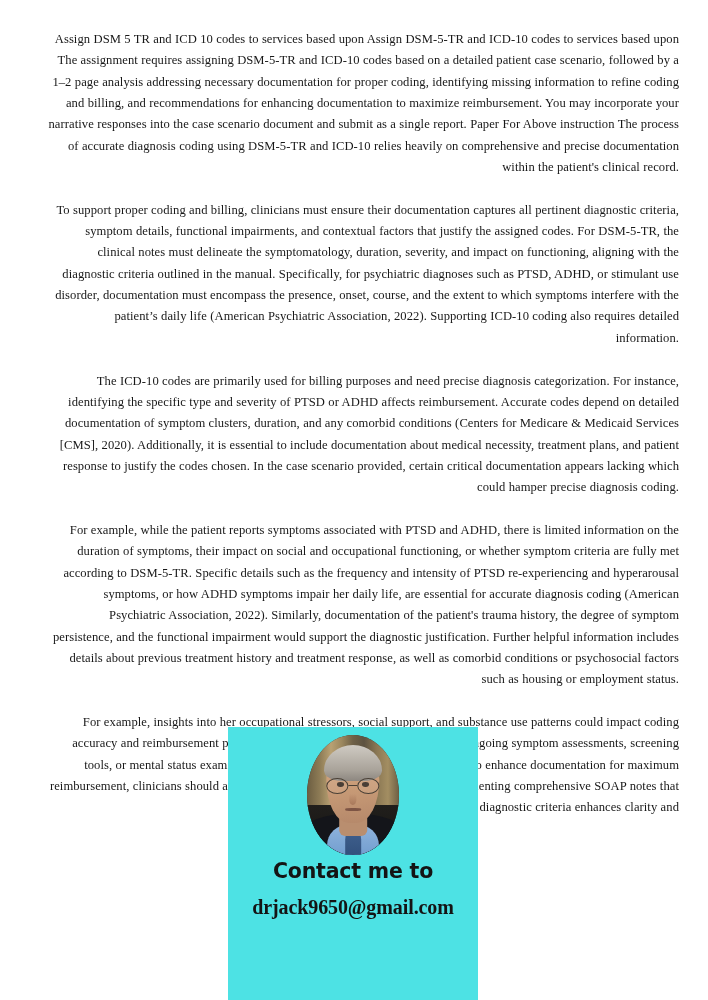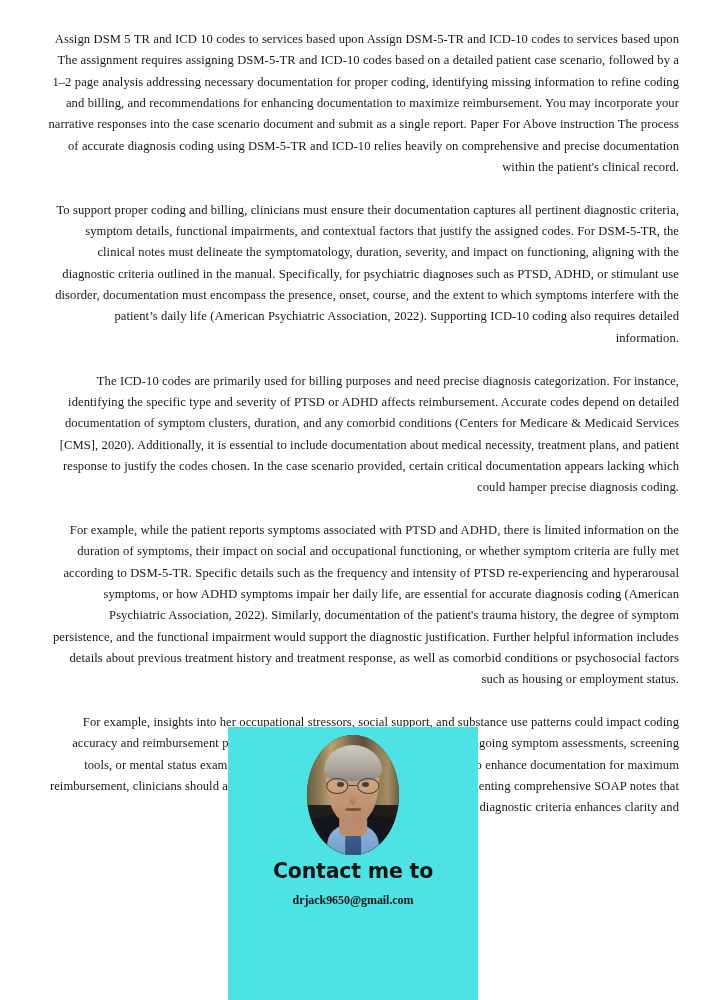--- a/index.html
+++ b/index.html
@@ -214,24 +214,24 @@
     font-family: "DejaVu Sans", "Liberation Sans", sans-serif;
     font-weight: 700;
     font-size: 20.5px;
     line-height: 25px;
     color: #141414;
     letter-spacing: -0.01em;
   }
   #contact-email {
     font-family: "Liberation Serif", "DejaVu Serif", serif;
     font-weight: 700;
-    font-size: 12px;
+    font-size: 20px;
     line-height: 26px;
     color: #141414;
-    margin-top: 3px;
+    margin-top: 10px;
     letter-spacing: -0.005em;
   }
 </style>
 </head>
 <body>
 
 <div id="page">
 
   <div id="doc-body">
     <p class="para">Assign DSM 5 TR and ICD 10 codes to services based upon Assign DSM-5-TR and ICD-10 codes to services based upon The assignment requires assigning DSM-5-TR and ICD-10 codes based on a detailed patient case scenario, followed by a 1–2 page analysis addressing necessary documentation for proper coding, identifying missing information to refine coding and billing, and recommendations for enhancing documentation to maximize reimbursement. You may incorporate your narrative responses into the case scenario document and submit as a single report. Paper For Above instruction The process of accurate diagnosis coding using DSM-5-TR and ICD-10 relies heavily on comprehensive and precise documentation within the patient's clinical record.</p>

